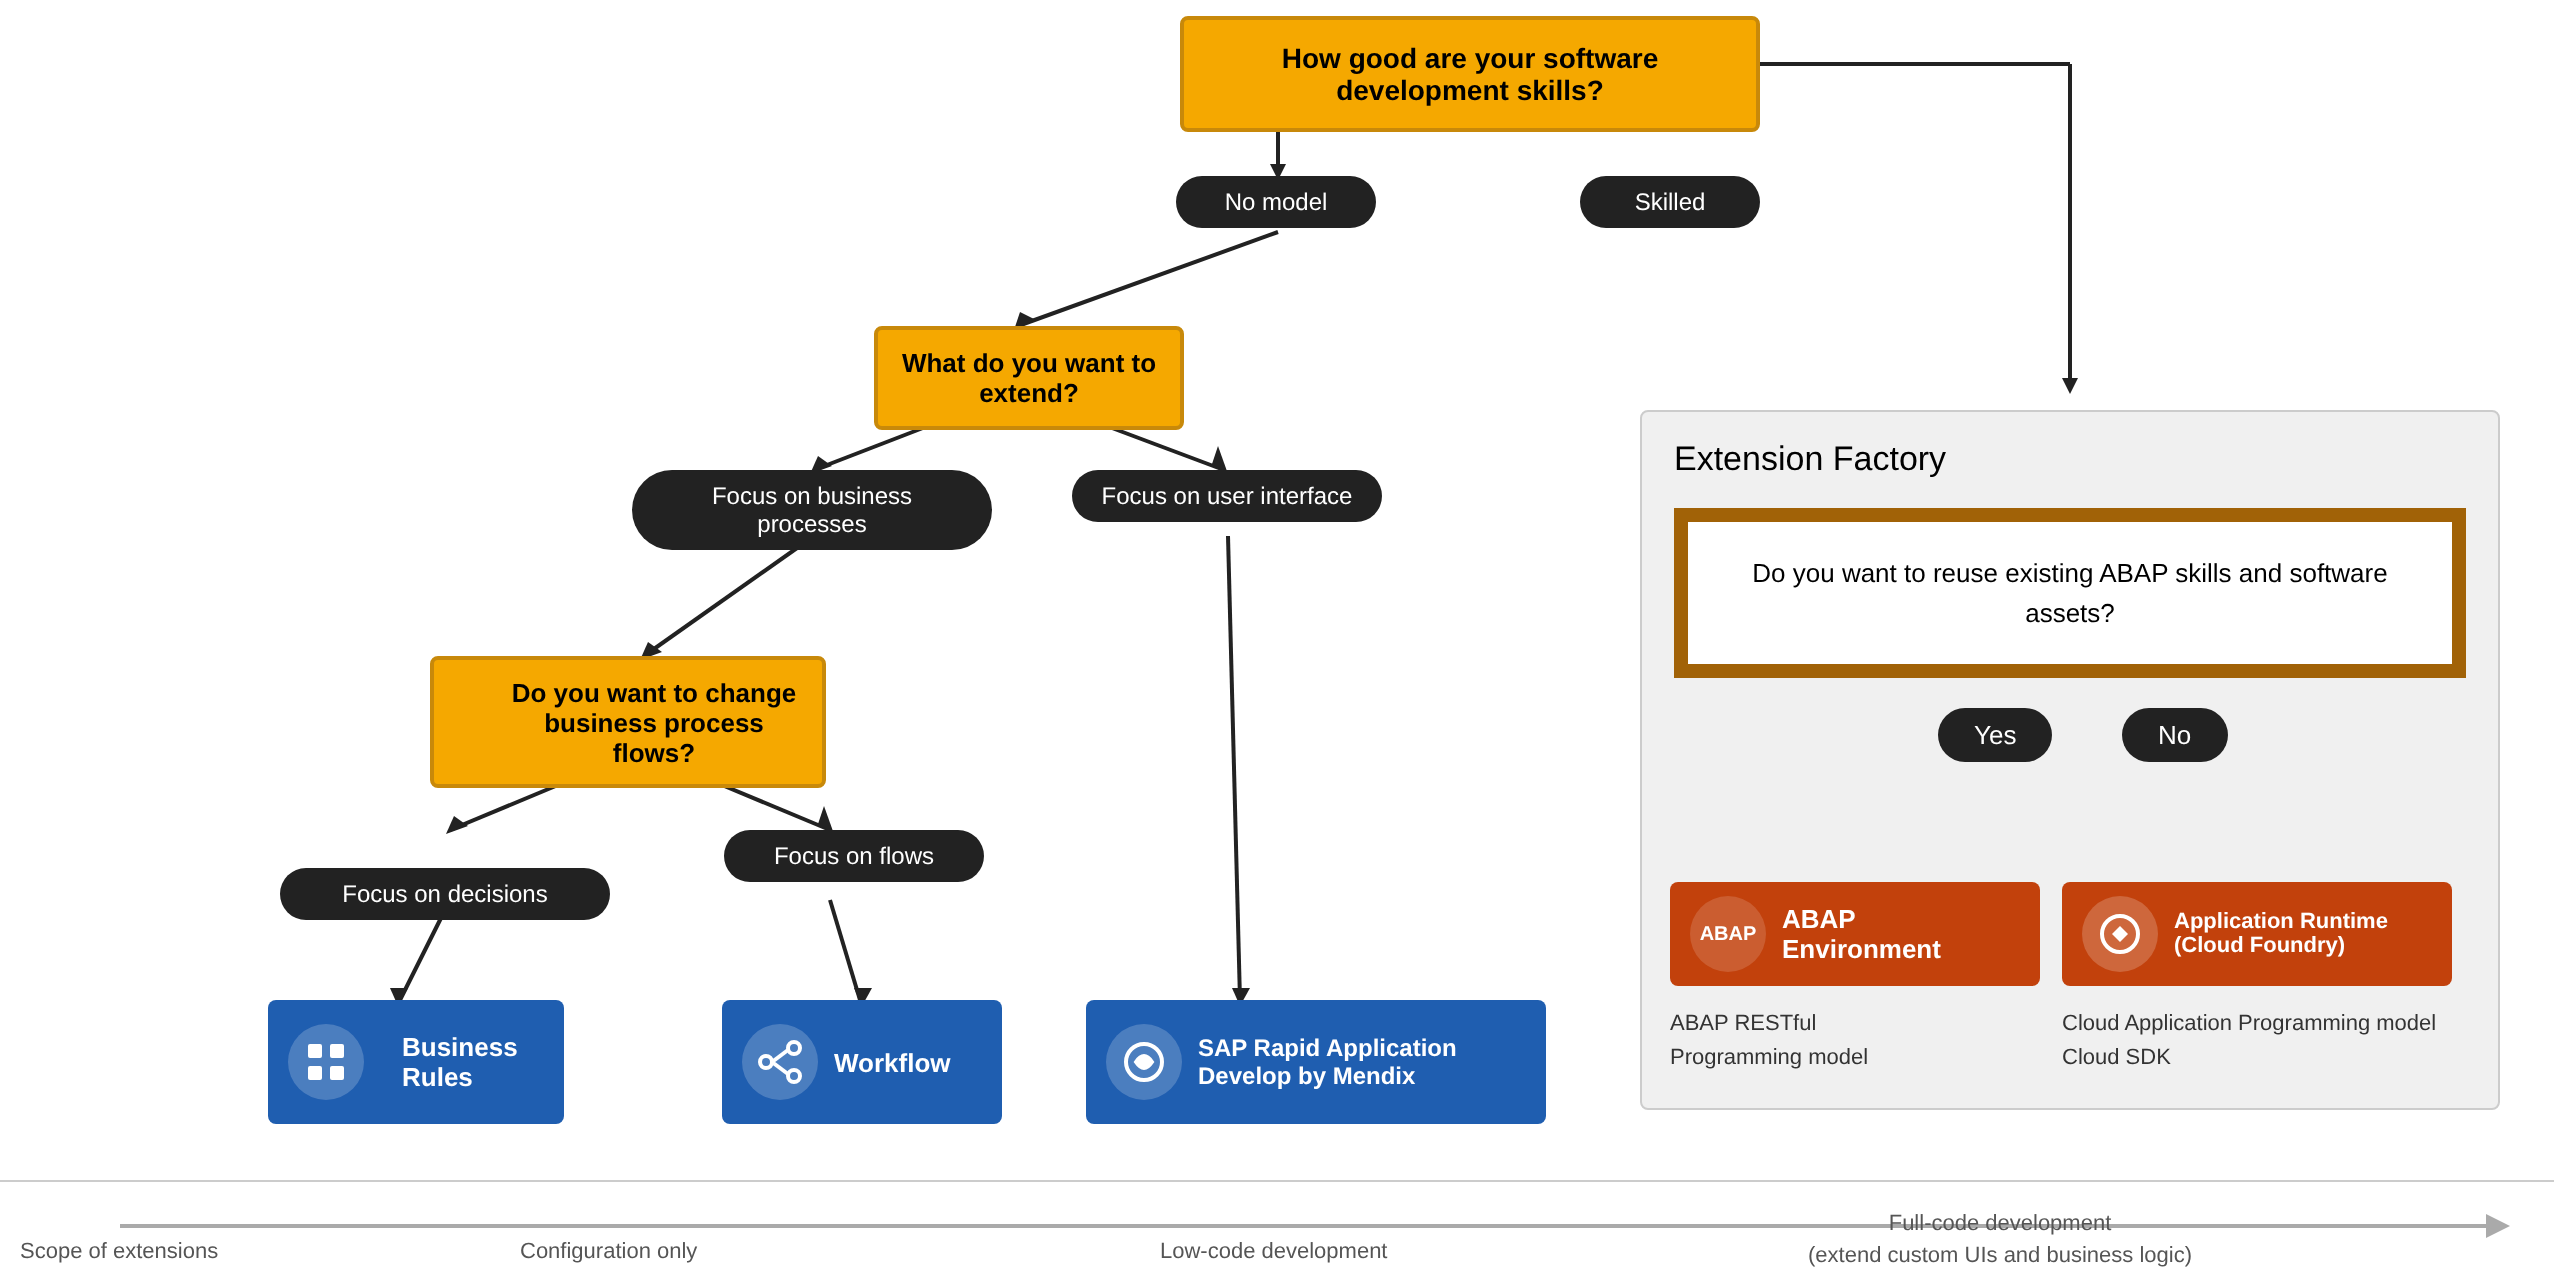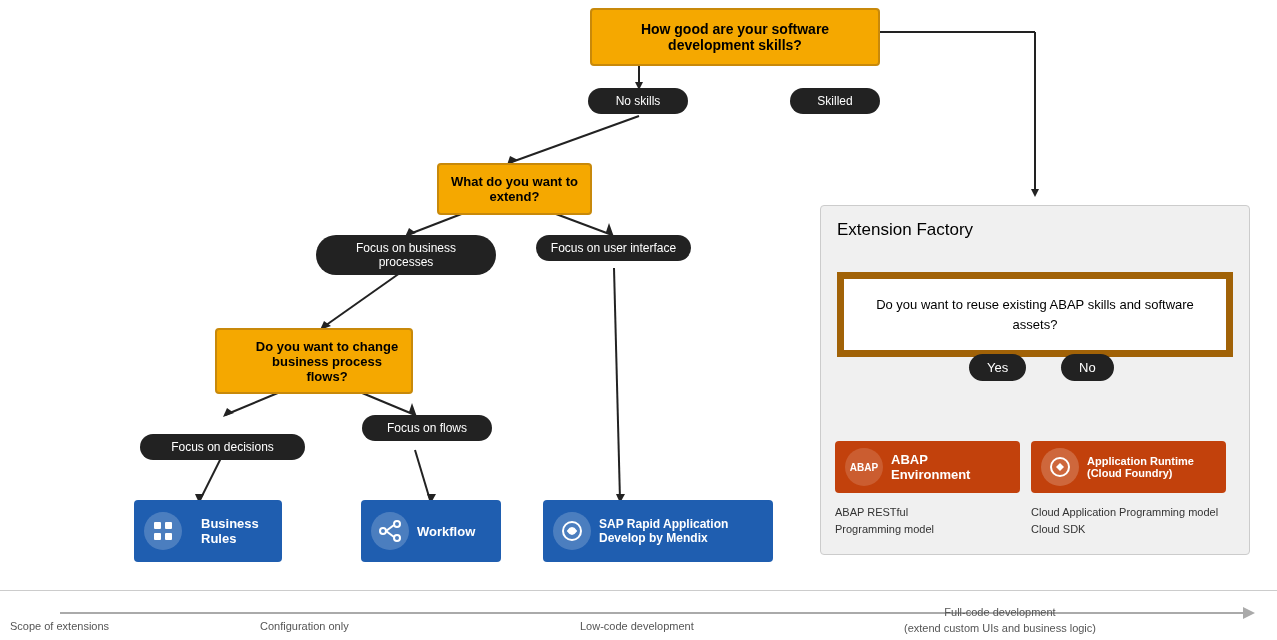--- a/index.html
+++ b/index.html
@@ -115,21 +115,21 @@
       width: 430px;
       height: 350px;
       background: #f0f0f0;
       border: 1px solid #ccc;
       border-radius: 4px;
       padding: 14px 16px;
     }
     #ext-factory-title {
       font-size: 17px;
       font-weight: normal;
-      margin-bottom: 32px;
+      margin-bottom: 14px;
     }
     #ext-factory-question {
       font-size: 13px;
       text-align: center;
       background: #fff;
       border: 7px solid #a16207;
       padding: 16px 20px;
       margin-bottom: 20px;
       line-height: 1.5;
     }
@@ -224,21 +224,21 @@
 
     <line x1="988" y1="390" x2="932" y2="455" stroke="#222" stroke-width="2"></line>
     <polygon points="930,457 934,448 941,453" fill="#222"></polygon>
 
     <line x1="1076" y1="390" x2="1140" y2="455" stroke="#222" stroke-width="2"></line>
     <polygon points="1142,457 1134,452 1137,443" fill="#222"></polygon>
   </svg>
 
   <div class="node-yellow" style="left:590px; top:8px; width:290px; min-height:58px; font-size:14px;">How good are your software development skills?</div>
 
-  <div class="node-black" style="left:588px; top:88px; width:100px;">No skills</div>
+  <div class="node-black" style="left:588px; top:88px; width:100px;">No model</div>
 
   <div class="node-black" style="left:790px; top:88px; width:90px;">Skilled</div>
 
   <div class="node-yellow" style="left:437px; top:163px; width:155px; min-height:52px; font-size:13px;">What do you want to extend?</div>
 
   <div class="node-black" style="left:316px; top:235px; width:180px;">Focus on business processes</div>
 
   <div class="node-black" style="left:536px; top:235px; width:155px;">Focus on user interface</div>
 
   <div class="node-yellow" style="left:215px; top:328px; width:198px; min-height:66px; font-size:13px;padding-left:36px;">Do you want to change business process flows?</div>

